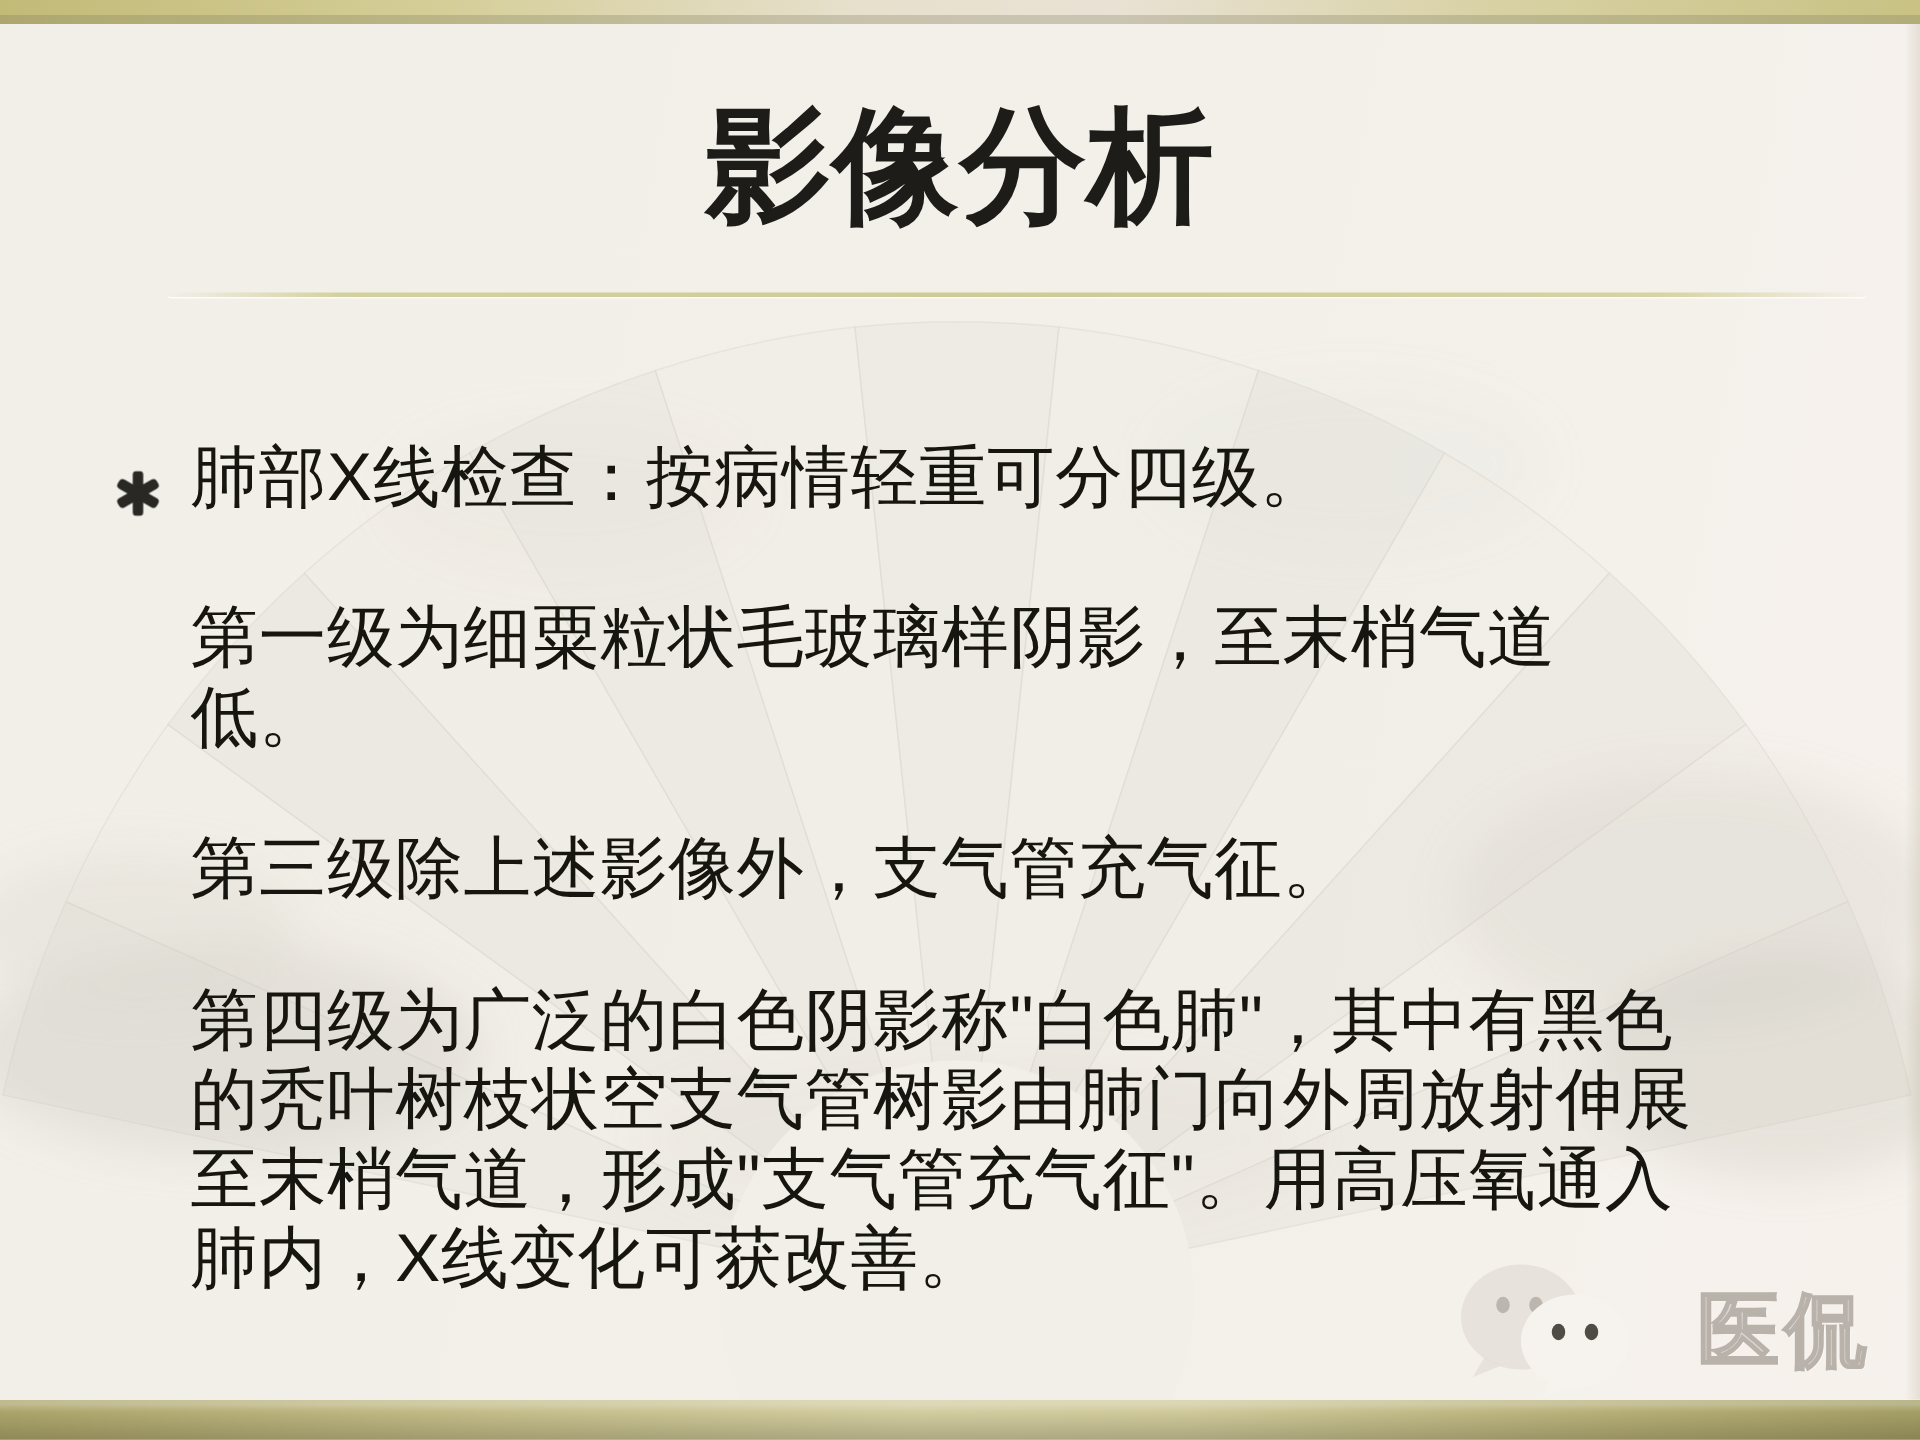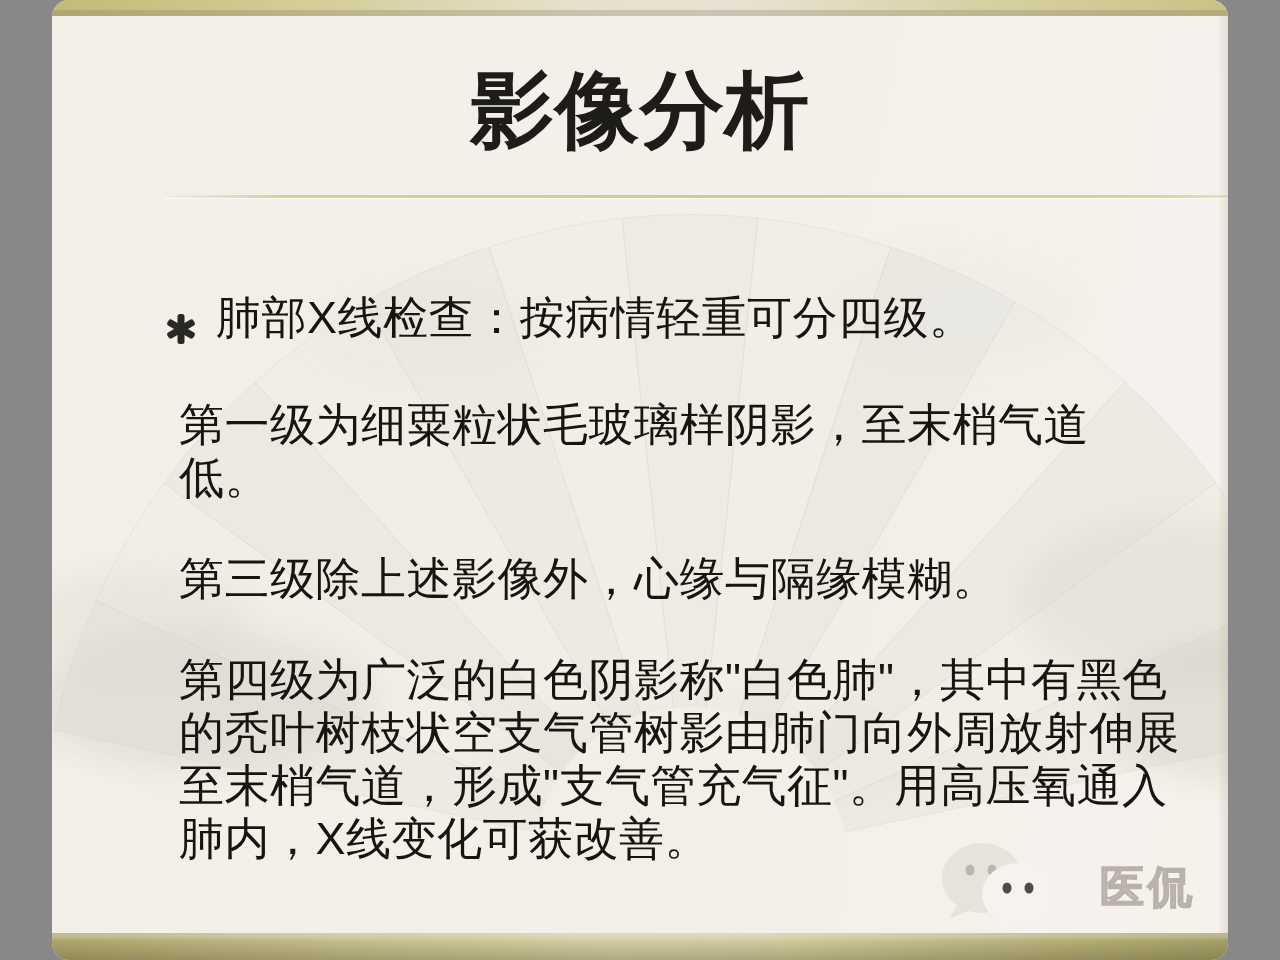--- a/index.html
+++ b/index.html
@@ -1,26 +1,25 @@
 <!DOCTYPE html>
 <html><head>
 <meta charset="utf-8">
 <style>
   html, body { margin: 0; padding: 0; background: #888; }
   * { box-sizing: border-box; }
 
   .slide {
     position: relative;
-    width: 1176px;
+    width: 1280px;
     height: 960px;
     margin: 0 auto;
     overflow: hidden;
     background: linear-gradient(100deg, #f1efe8 0%, #f2f0e9 55%, #f6f1ec 100%);
     font-family: "Liberation Sans", sans-serif;
-    border-radius: 17px;
   }
 
   
   .top-band {
     position: absolute; top: 0; left: 0; width: 100%; height: 16px; z-index: 3;
     background:
       linear-gradient(to bottom, rgba(0,0,0,0) 0 62%, rgba(120,118,90,0.28) 62% 100%),
       linear-gradient(to right, #c2ba77 0%, #d4cd96 22%, #e7e0cd 45%, #e9e2d4 58%, #d8d1a4 78%, #c9c284 100%);
   }
   .bottom-band {
@@ -56,35 +55,35 @@
     position: absolute; left: 127px; top: 238px; width: 1075px; z-index: 2;
     color: #17150f;
   }
   .para {
     position: relative;
     margin: 0 0 48px 0;
     font-size: 45px; line-height: 53px; font-weight: 500;
     letter-spacing: 0.5px;
     white-space: pre-line;
   }
-  .para.first { margin-bottom: 54px; margin-left: 37px; }
+  .para.first { margin-bottom: 54px; }
   .para.last { margin-bottom: 0; }
 
   .bullet {
     position: absolute; left: -50px; top: 11px; width: 30px; height: 30px;
     display: inline-block;
   }
 
   
   .wm {
     position: absolute; right: 32px; bottom: 28px; z-index: 1;
     display: flex; align-items: center;
   }
   .wm-label {
-    font-size: 44px; font-weight: 700; letter-spacing: 4px;
+    font-size: 54px; font-weight: 700; letter-spacing: 4px;
     color: #ddd6d0;
     -webkit-text-stroke: 1.5px #b9b2ab;
     text-shadow: 1px 1px 1px rgba(255,255,255,0.9);
   }
 </style>
 </head>
 <body>
 
 <div class="slide">
 
@@ -138,21 +137,21 @@
             <rect x="11.5" y="0" width="7" height="30" rx="2.5" transform="rotate(120 15 15)"></rect>
           </g>
         </svg>
       </span><span>肺部X线检查：按病情轻重可分四级。</span>
     </p>
 
     <p class="para">第一级为细粟粒状毛玻璃样阴影，至末梢气道
 低。</p>
 
 
-    <p class="para">第三级除上述影像外，心缘与隔缘模糊。</p>
+    <p class="para">第三级除上述影像外，支气管充气征。</p>
 
     <p class="para last">第四级为广泛的白色阴影称"白色肺"，其中有黑色
 的秃叶树枝状空支气管树影由肺门向外周放射伸展
 至末梢气道，形成"支气管充气征"。用高压氧通入
 肺内，X线变化可获改善。</p>
 
   </div>
 
   <div class="wm">
     <svg width="160" height="90" viewBox="0 0 160 90" aria-hidden="true">

